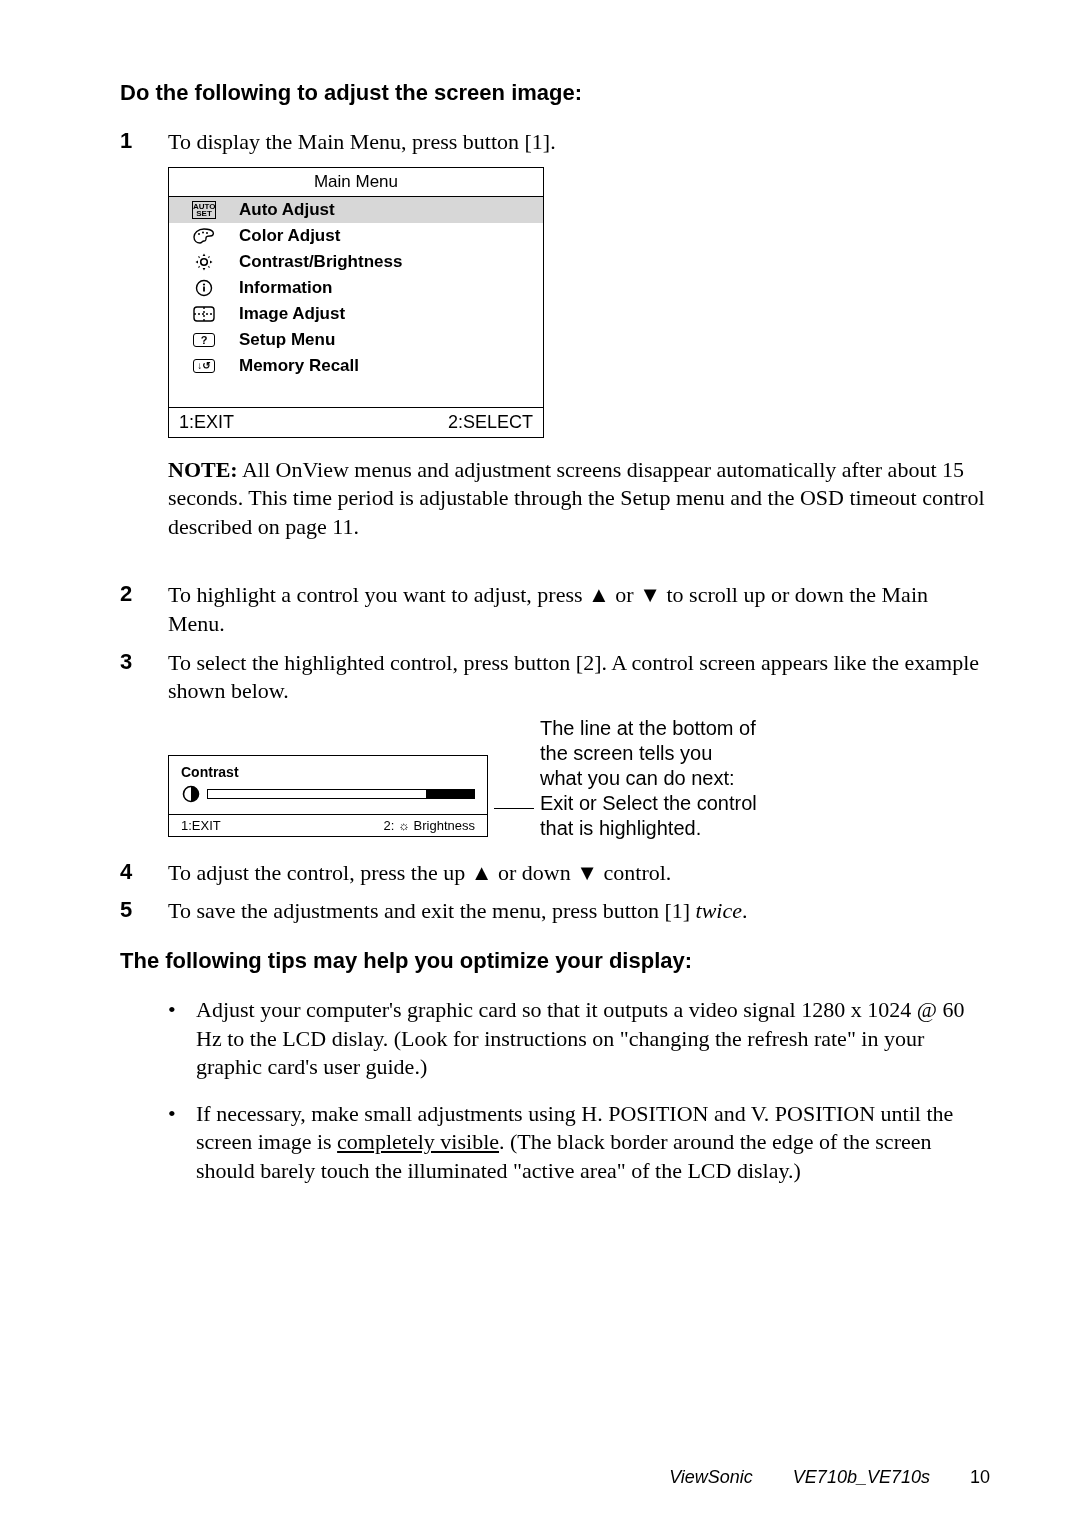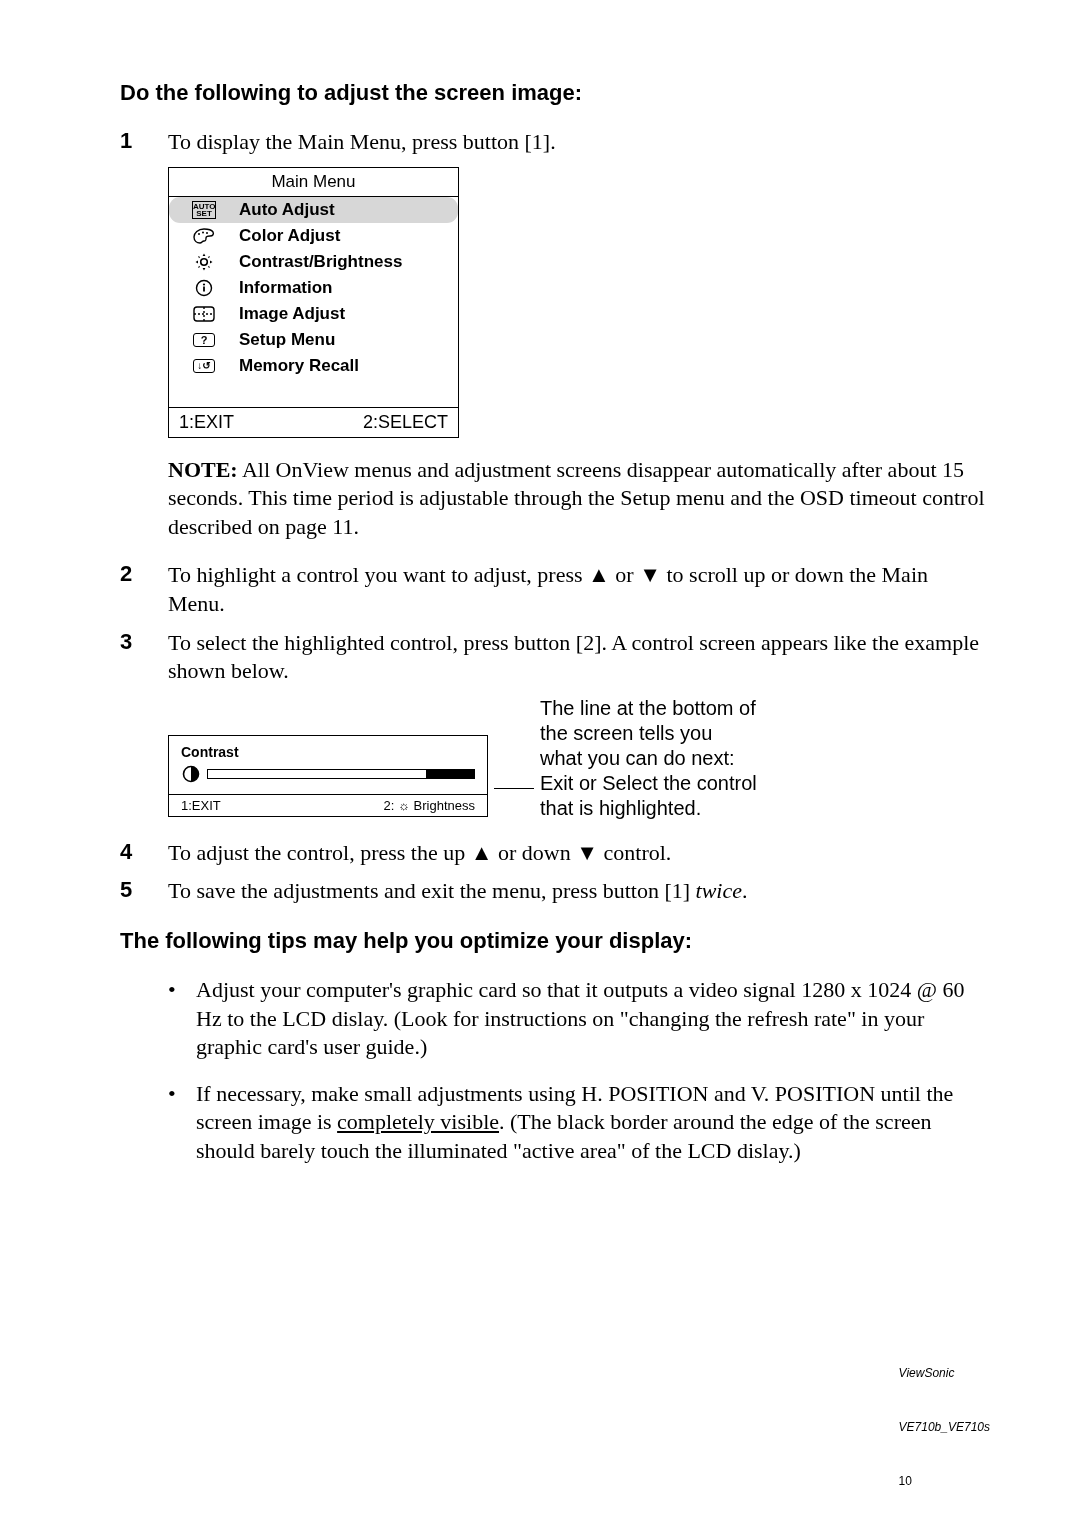--- a/index.html
+++ b/index.html
@@ -29,37 +29,36 @@
     width: 48px;
     flex-shrink: 0;
     font-family: Arial, Helvetica, sans-serif;
     font-weight: bold;
   }
   .step-body { flex: 1; line-height: 1.3; }
 
   
   .osd {
     border: 1px solid #000;
-    width: 291px;
+    width: 376px;
     margin: 10px 0 18px 48px;
     font-family: Arial, Helvetica, sans-serif;
     font-size: 17px;
   }
   .osd-title {
     text-align: center;
     padding: 4px 0;
     border-bottom: 1px solid #000;
   }
   .osd-list { padding: 0; }
   .osd-row {
     display: flex;
     align-items: center;
     padding: 3px 0;
     font-weight: bold;
-    border-radius: 11px;
   }
   .osd-row.sel { background: #d7d7d7; }
   .osd-icon {
     width: 70px;
     display: flex;
     justify-content: center;
     align-items: center;
   }
   .osd-spacer { height: 28px; }
   .osd-footer {
@@ -90,21 +89,21 @@
     border: 1px solid #000;
     border-radius: 3px;
     width: 22px; height: 14px;
     display:flex; align-items:center; justify-content:center;
     font-size: 10px;
   }
 
   .note-block {
     margin-left: 48px;
     line-height: 1.3;
-    margin-bottom: 20px;
+    margin-bottom: 40px;
   }
   .bold { font-weight: bold; }
 
   
   .ctrl-wrap {
     display: flex;
     margin: 10px 0 18px 48px;
     align-items:center;
   }
   .ctrl-box {
@@ -170,25 +169,24 @@
     flex-shrink:0;
   }
   .underline { text-decoration: underline; }
   .italic { font-style: italic; }
 
   .footer {
     position:absolute;
     bottom: 40px;
     right: 90px;
     font-family: Arial, Helvetica, sans-serif;
-    font-size: 12px;
+    font-size: 18px;
     font-style: italic;
     display:flex;
     gap: 40px;
-    flex-direction: column;
   }
   .footer .pg { font-style: normal; }
 
   svg { display:block; }
 </style>
 </head>
 <body>
 
 <div class="heading">Do the following to adjust the screen image:</div>
 

